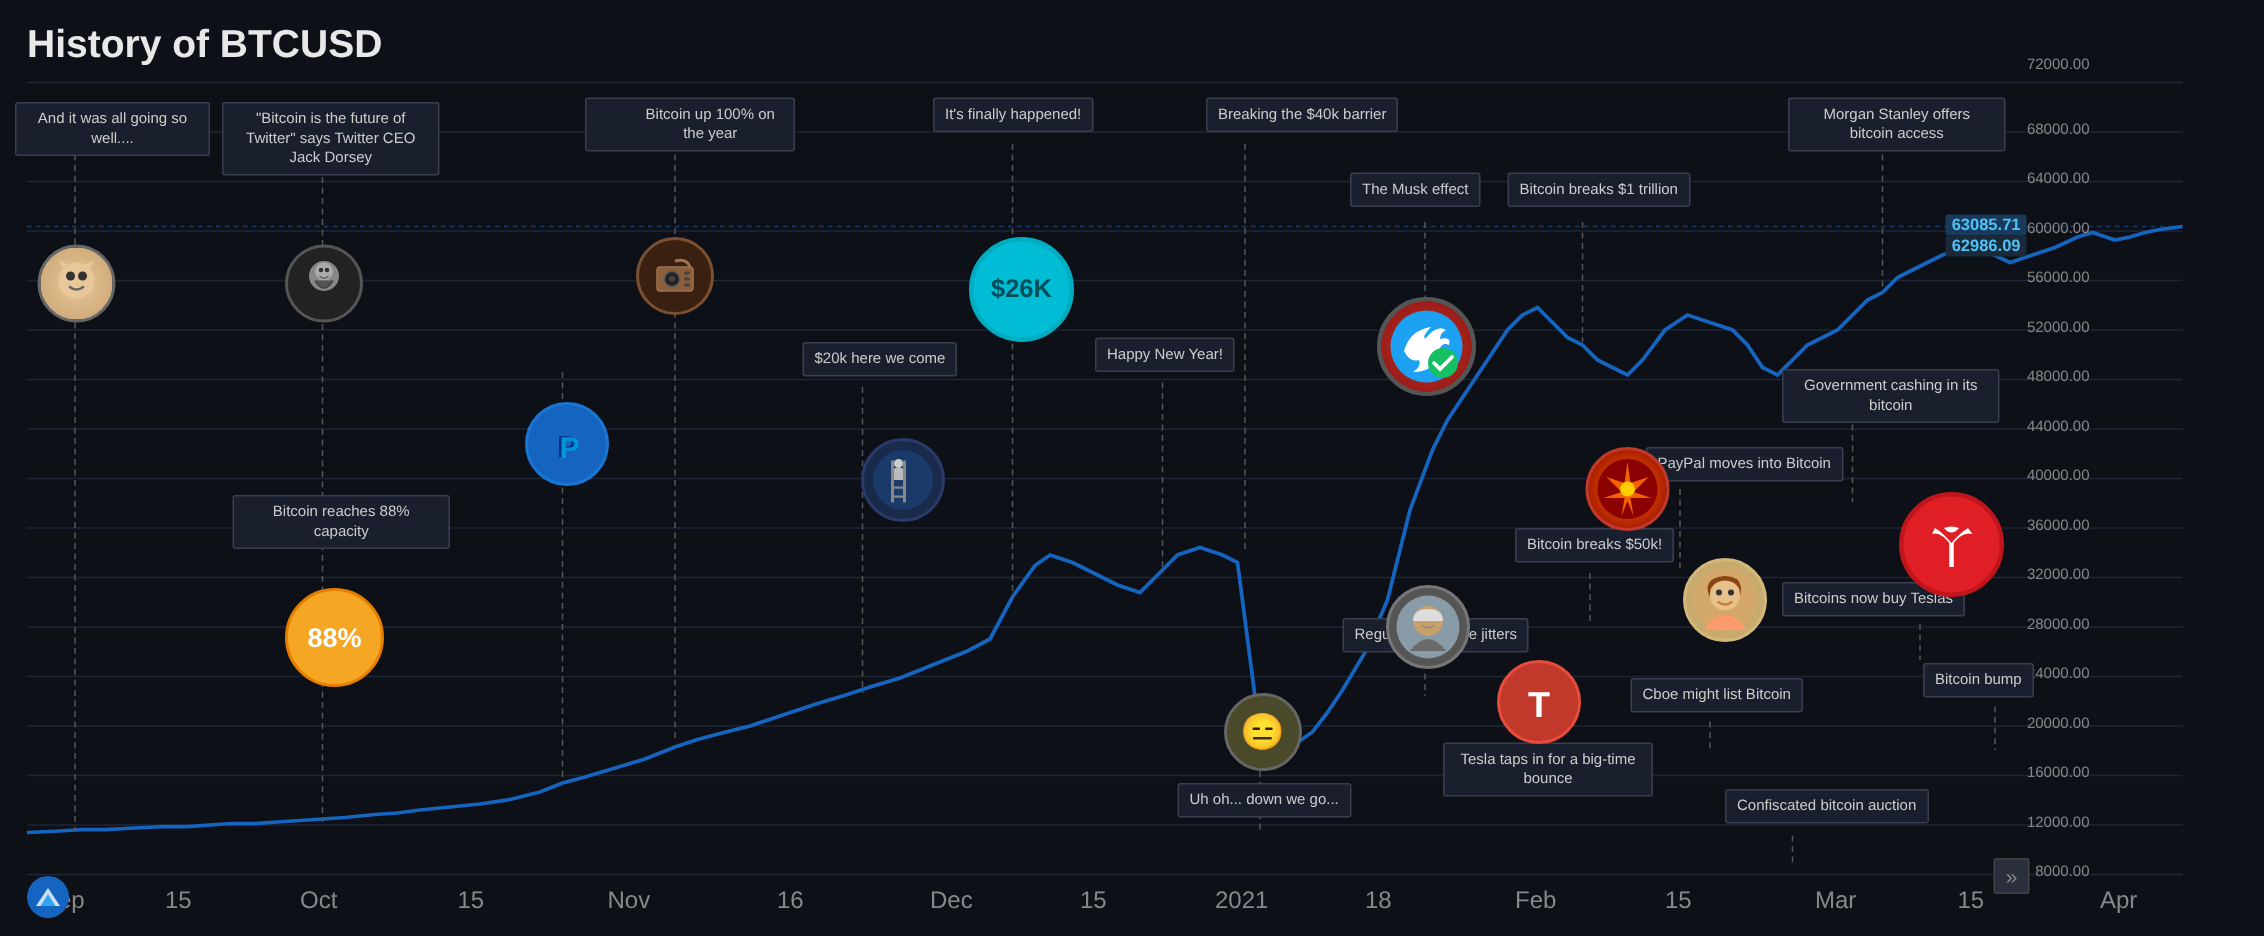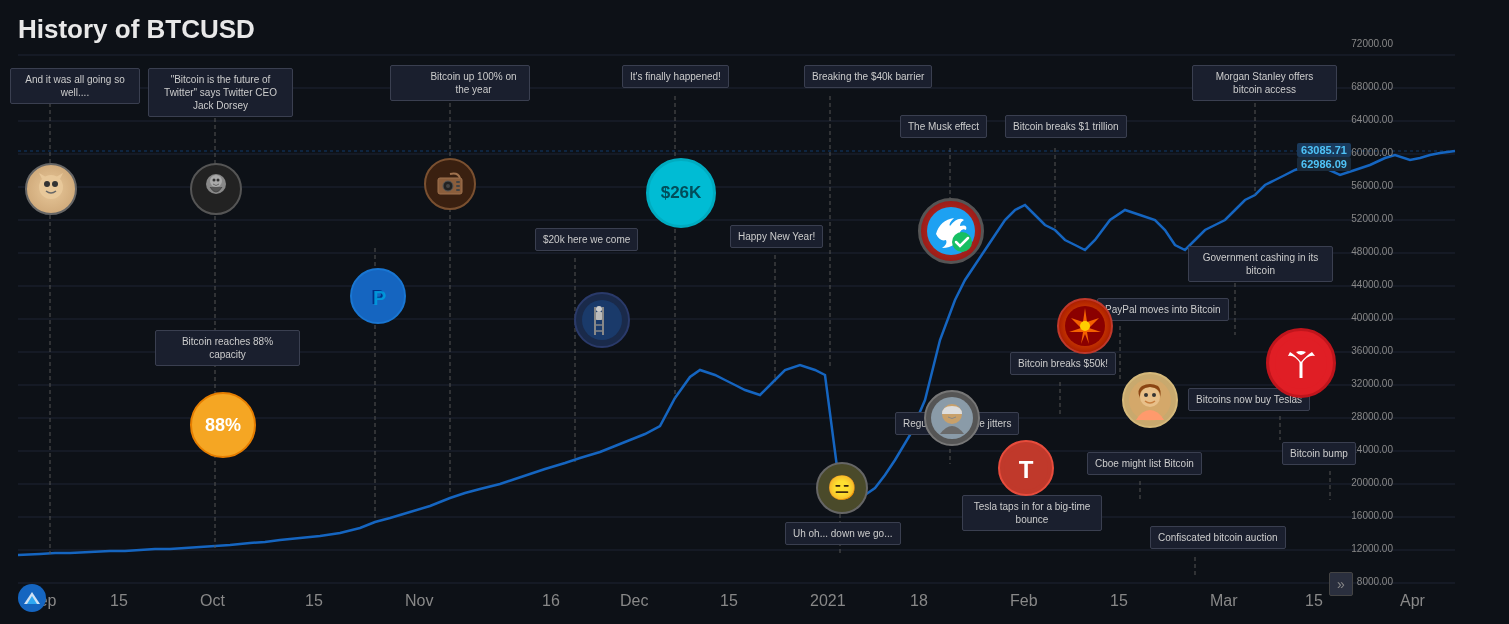--- a/index.html
+++ b/index.html
@@ -231,21 +231,21 @@
   <div class="y-label" style="top: 576px;">8000.00</div>
 
   <div class="price-label" style="top: 143px; right: 48px; font-size: 11px;">63085.71</div>
   <div class="price-label" style="top: 157px; right: 48px; font-size: 11px; background: #1a2a3a;">62986.09</div>
 
   <div class="x-label" style="left: 28px;">Sep</div>
   <div class="x-label" style="left: 110px;">15</div>
   <div class="x-label" style="left: 200px;">Oct</div>
   <div class="x-label" style="left: 305px;">15</div>
   <div class="x-label" style="left: 405px;">Nov</div>
-  <div class="x-label" style="left: 518px; margin-left: 24px;">16</div>
+  <div class="x-label" style="left: 518px;">16</div>
   <div class="x-label" style="left: 620px;">Dec</div>
   <div class="x-label" style="left: 720px;">15</div>
   <div class="x-label" style="left: 810px;">2021</div>
   <div class="x-label" style="left: 910px;">18</div>
   <div class="x-label" style="left: 1010px;">Feb</div>
   <div class="x-label" style="left: 1110px;">15</div>
   <div class="x-label" style="left: 1210px;">Mar</div>
   <div class="x-label" style="left: 1305px;">15</div>
   <div class="x-label" style="left: 1400px;">Apr</div>
 

